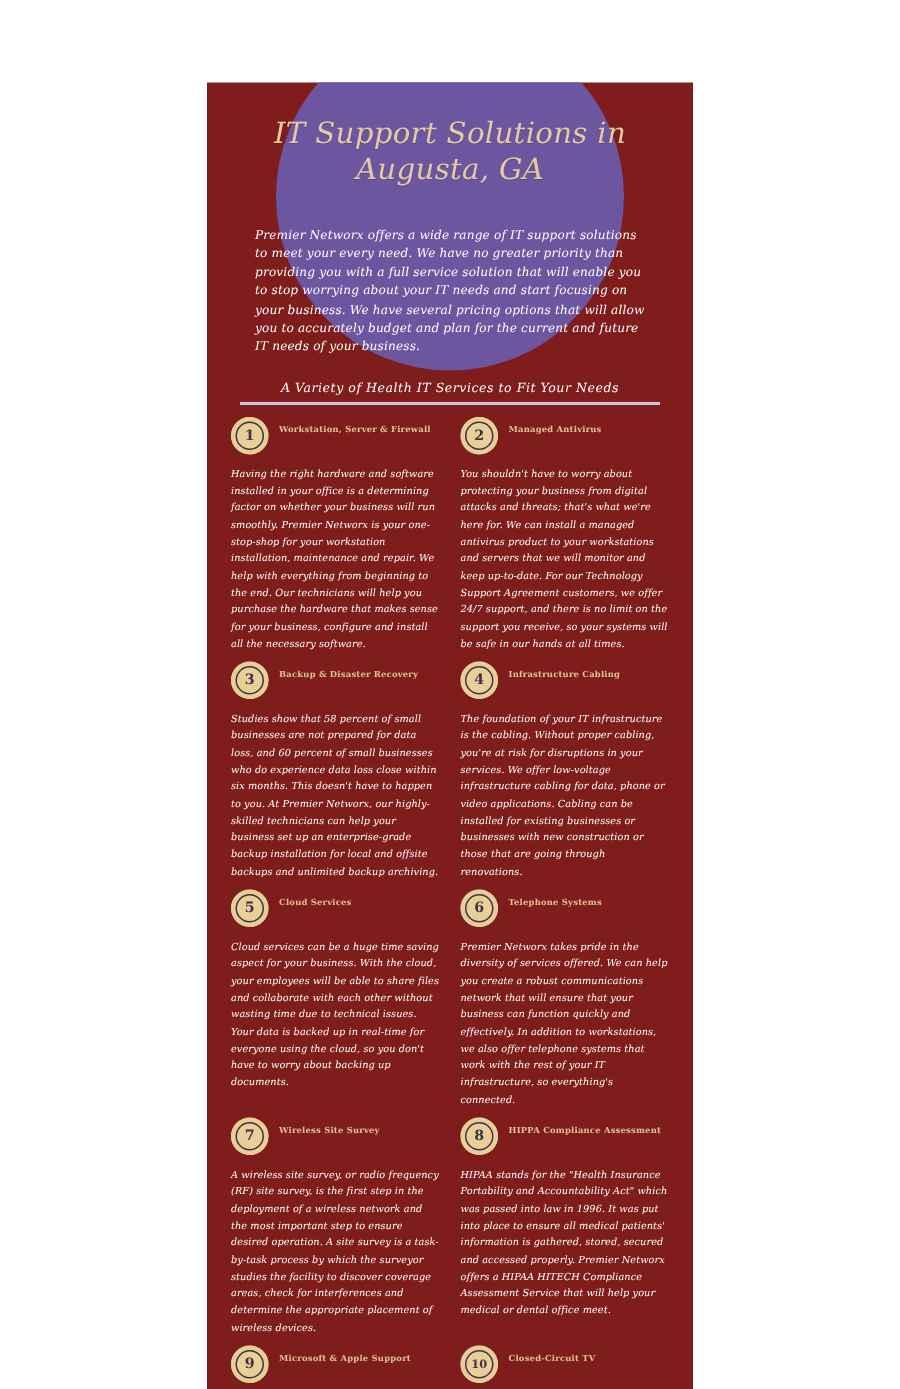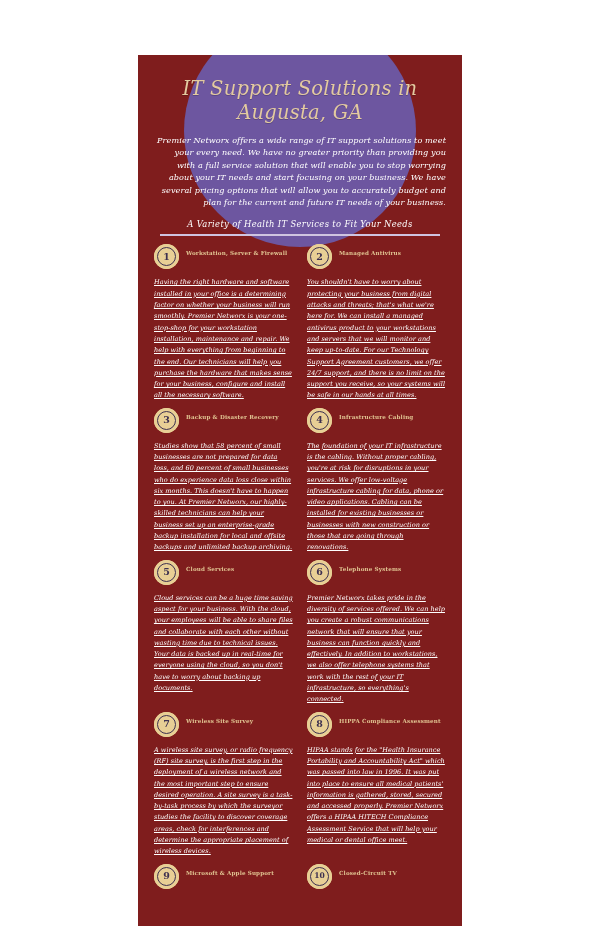--- a/index.html
+++ b/index.html
@@ -56,23 +56,23 @@
     font-family: "DejaVu Serif", serif;
     font-style: italic;
     font-weight: normal;
     font-size: 19.5px;
     line-height: 24px;
     letter-spacing: 0.2px;
     text-shadow: 0 1px 0 rgba(0,0,0,0.18);
   }
 
   .intro {
-    margin: 0;
+    margin: 16px;
     padding-top: 9px;
-    text-align: right;
+    text-align: left;
     color: #ffffff;
     font-family: "DejaVu Serif", serif;
     font-style: italic;
     font-size: 8.1px;
     line-height: 12.4px;
     letter-spacing: 0.1px;
   }
   .intro p { margin: 0; }
   .intro p + p { margin-top: 0px; }
 
@@ -157,21 +157,20 @@
   }
 
   .service-body {
     margin: 3px 0 0 0;
     color: #ffffff;
     font-family: "DejaVu Serif", serif;
     font-style: italic;
     font-size: 6.5px;
     line-height: 11.3px;
     letter-spacing: 0.05px;
-    text-decoration: underline;
   }
 
   
   .source-bar {
     position: absolute;
     left: 0;
     right: 0;
     bottom: 0;
     height: 21px;
     background: #63519b;

